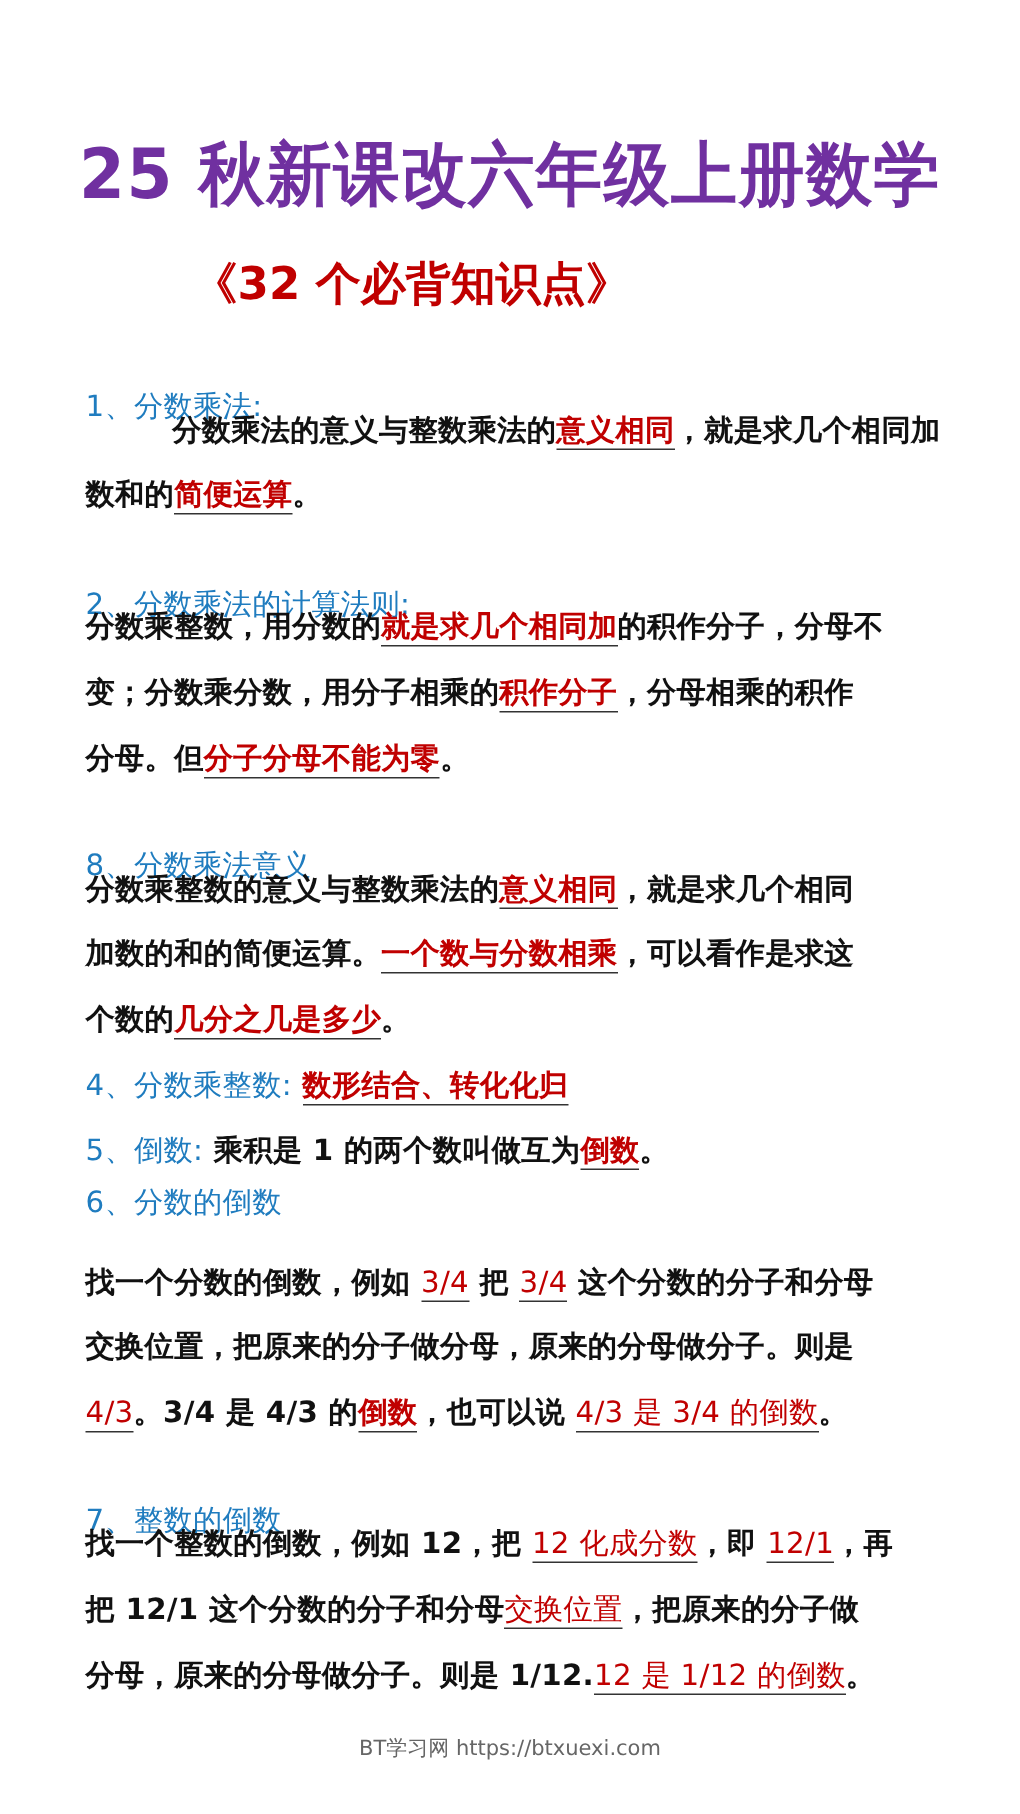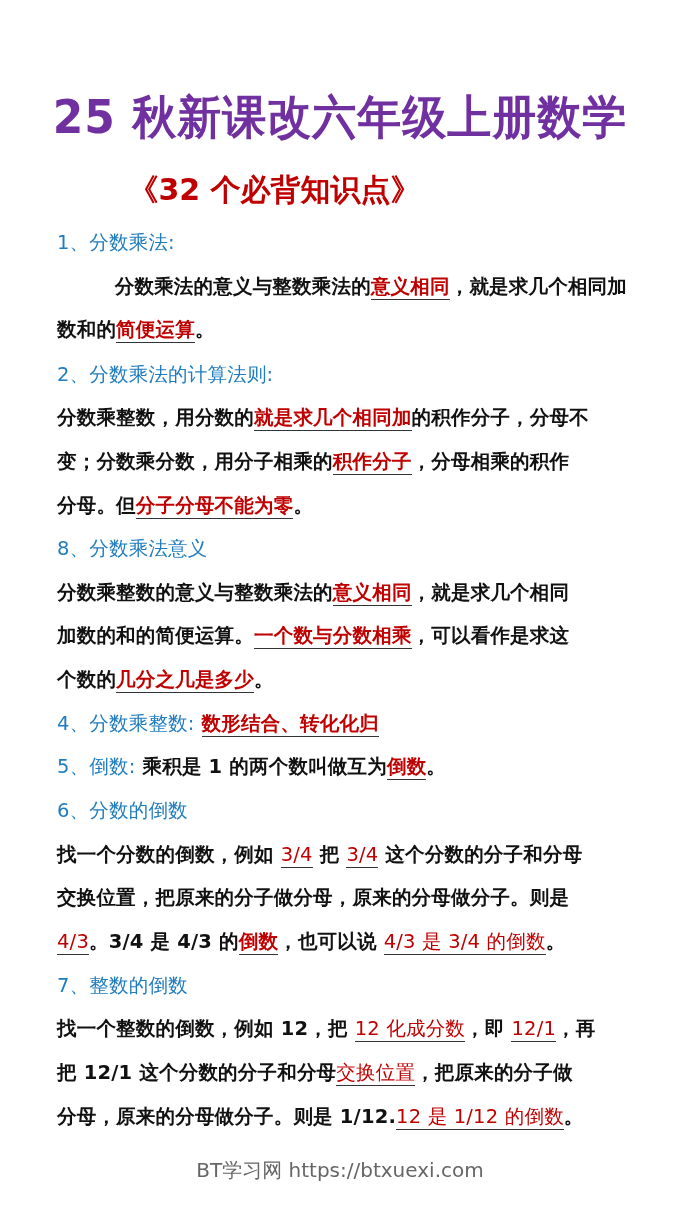--- a/index.html
+++ b/index.html
@@ -15,28 +15,28 @@
   .subtitle {
     position: absolute; left: 0; width: 549px; top: 170px; text-align: center;
     font-size: 30px; font-weight: bold; color: #c00000; line-height: 40px;
   }
   .line {
     position: absolute; left: 57px; width: 570px; white-space: nowrap;
     font-size: 19.5px; line-height: 28px; color: #111111; font-weight: bold;
     letter-spacing: 0.2px;
   }
   .line.just { display: flex; justify-content: flex-end; }
-  .h { color: #1f7cbf; font-weight: normal; }
+  .h { color: #1f7cbf; font-weight: normal; margin-top: 28px; }
   .hl {
     color: #c00000; border-bottom: 1.5px solid #333; padding-bottom: 1px; font-weight: bold;
   }
   .hl.thin { font-weight: normal; }
   .footer {
     position: absolute; left: 0; width: 680px; top: 1157px; text-align: center;
-    font-size: 20px; color: #666666;
+    font-size: 14px; color: #666666;
     font-family: "DejaVu Sans", sans-serif;
   }
 </style>
 </head>
 <body>
 
 <div class="title">25 秋新课改六年级上册数学</div>
 <div class="subtitle">《32 个必背知识点》</div>
 
 <div class="line h" style="top:229px"><span>1、分数乘法:</span></div>
@@ -70,21 +70,21 @@
 </div>
 
 <div class="line" style="top:710px">
   <span class="h">4、分数乘整数:</span><span> </span><span class="hl">数形结合、转化化归</span>
 </div>
 
 <div class="line" style="top:753px">
   <span class="h">5、倒数:</span><span> </span><span>乘积是 1 的两个数叫做互为</span><span class="hl">倒数</span><span>。</span>
 </div>
 
-<div class="line h" style="top:797px"><span>6、分数的倒数</span></div>
+<div class="line h" style="top:760px"><span>6、分数的倒数</span></div>
 <div class="line" style="top:841px">
   <span>找一个分数的倒数，例如 </span><span class="hl thin">3/4</span><span> 把 </span><span class="hl thin">3/4</span><span> 这个分数的分子和分母</span>
 </div>
 <div class="line" style="top:884px">
   <span>交换位置，把原来的分子做分母，原来的分母做分子。则是</span>
 </div>
 <div class="line" style="top:928px">
   <span class="hl thin">4/3</span><span>。3/4 是 4/3 的</span><span class="hl">倒数</span><span>，也可以说 </span><span class="hl thin">4/3 是 3/4 的倒数</span><span>。</span>
 </div>
 

